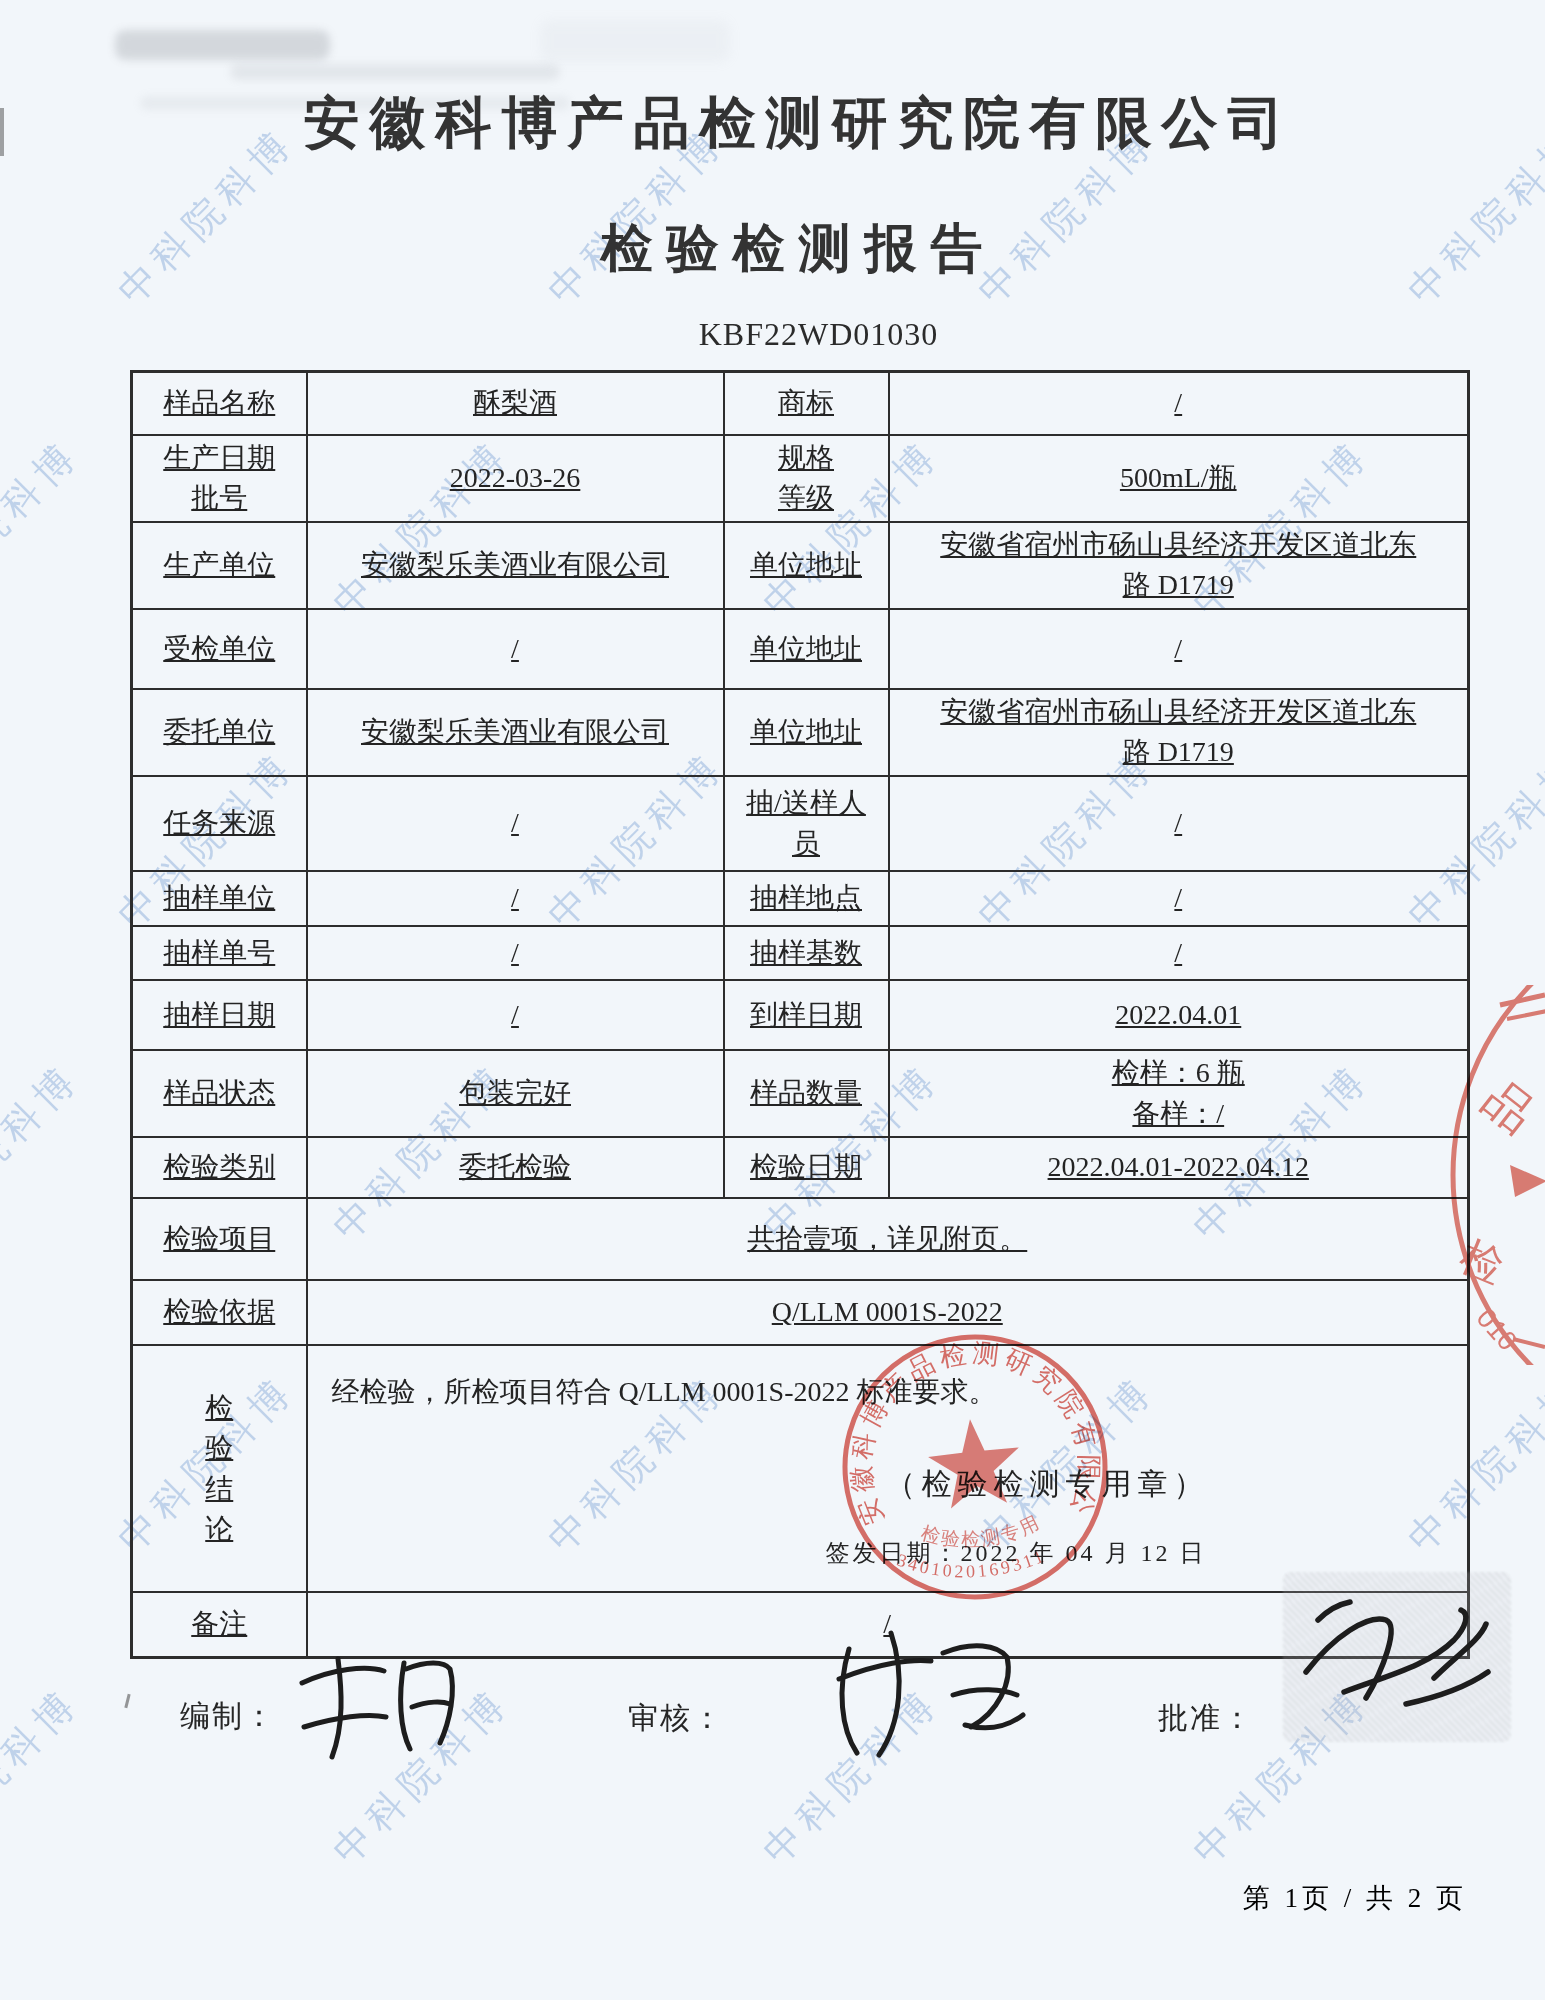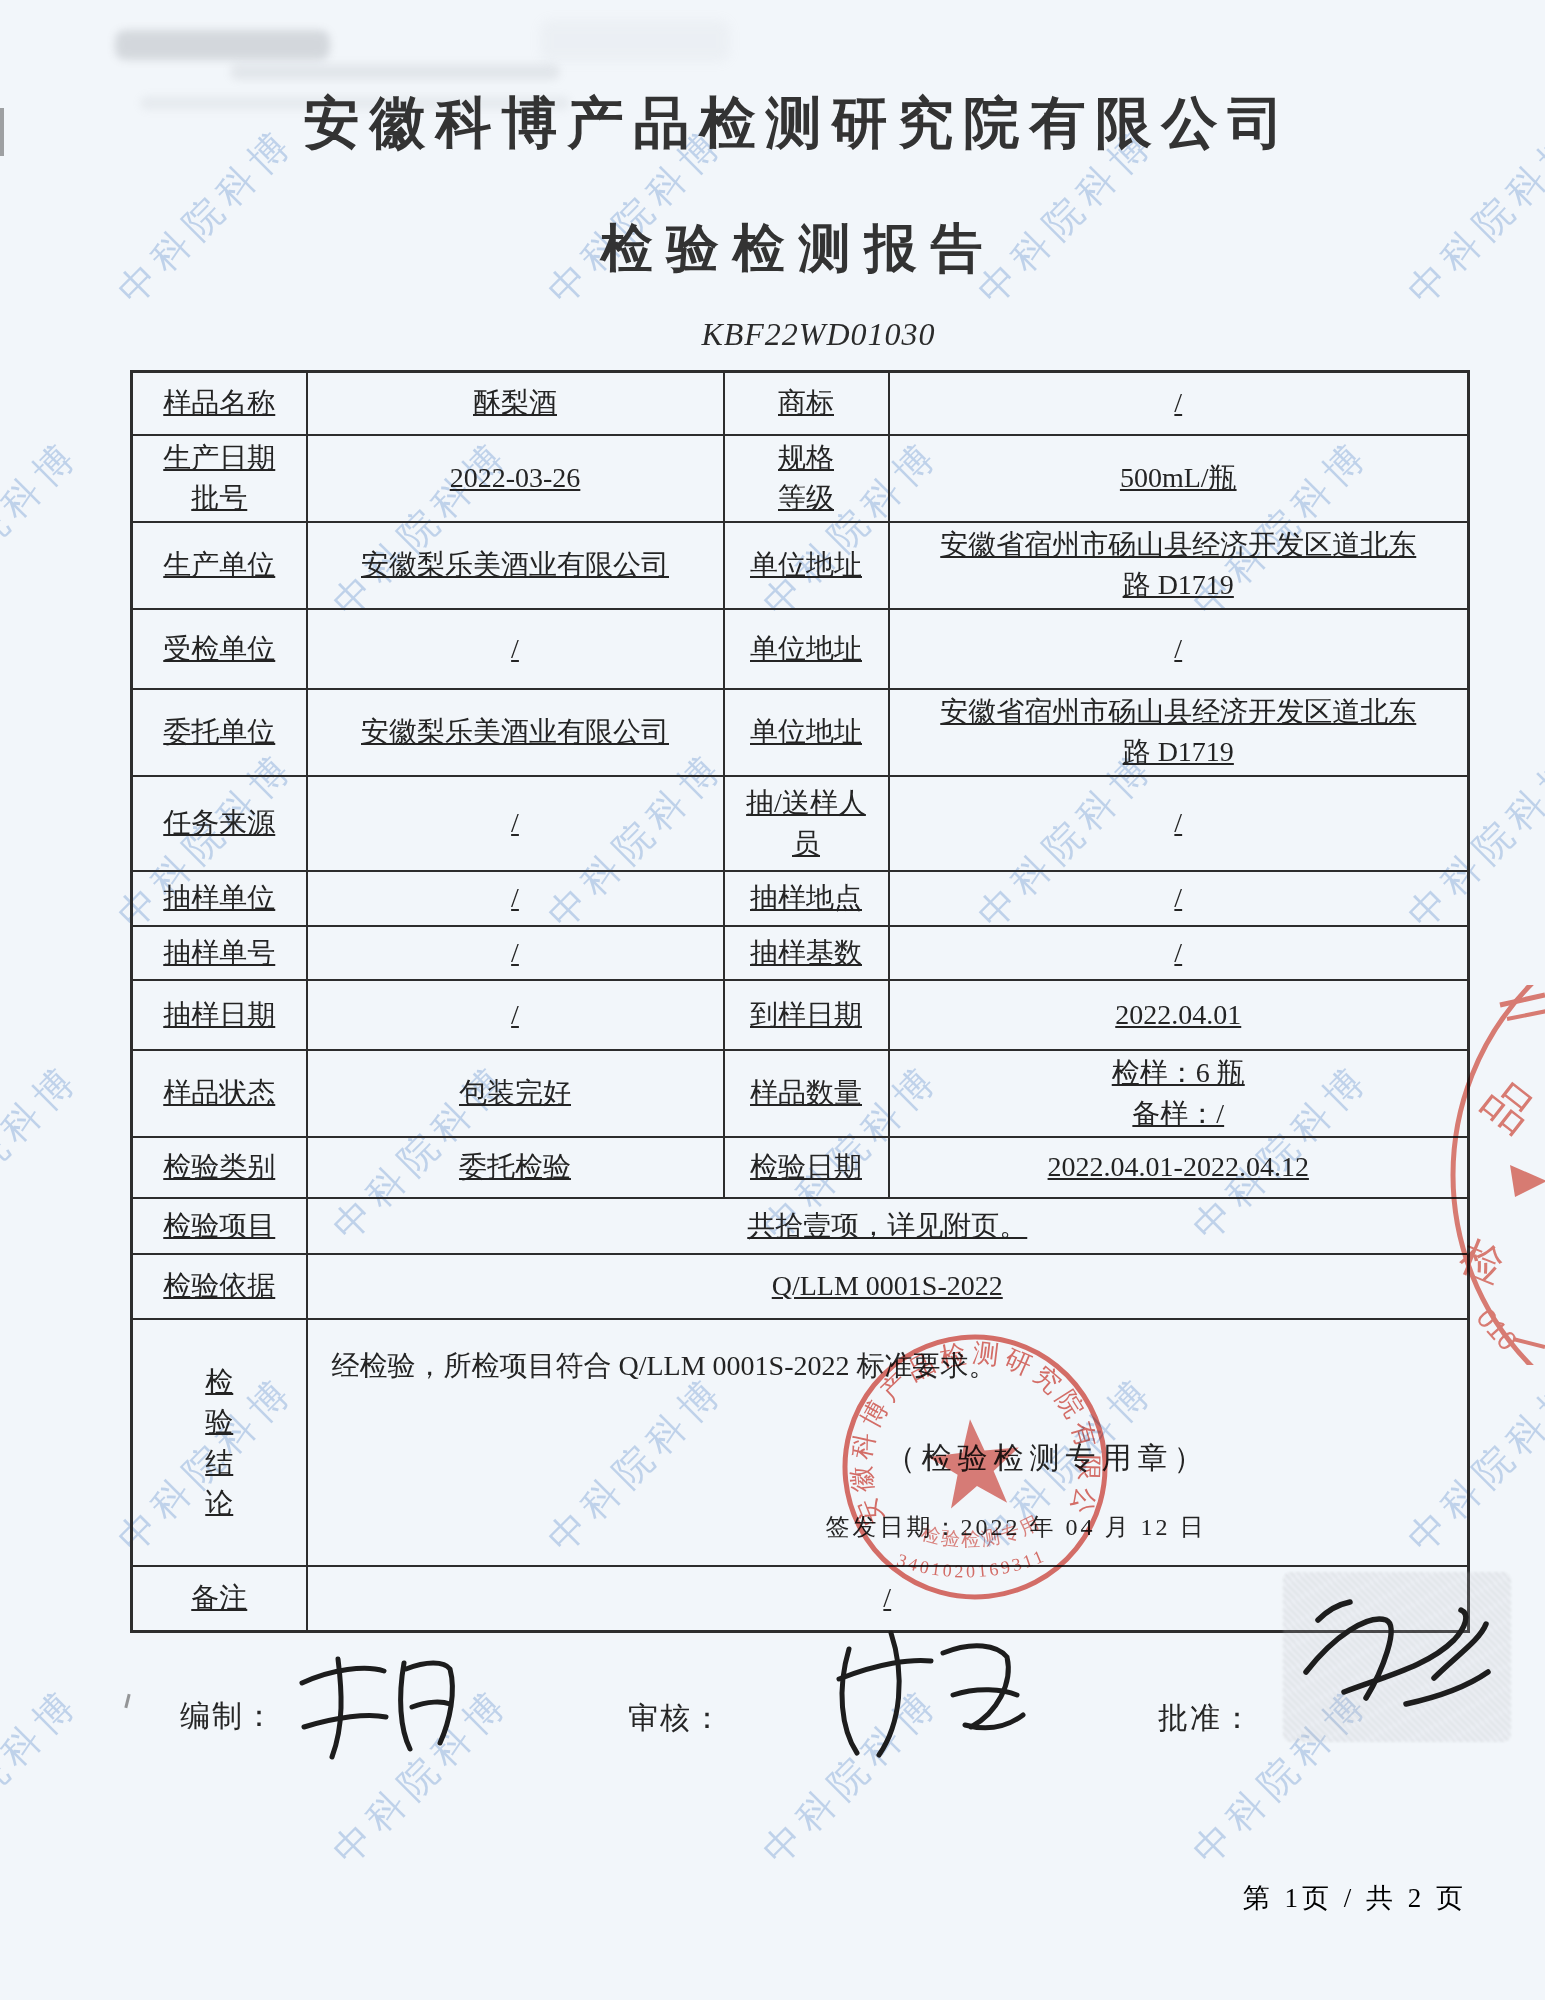--- a/index.html
+++ b/index.html
@@ -29,37 +29,37 @@
   
   #header{position:absolute;left:130px;top:0;width:1337px;text-align:center;z-index:2;}
   #company-title{
     margin-top:86px;font-family:"Liberation Sans","DejaVu Sans",sans-serif;
     font-weight:700;font-size:56px;letter-spacing:10px;color:#333;
   }
   #report-title{
     margin-top:52px;font-family:"Liberation Sans","DejaVu Sans",sans-serif;
     font-weight:700;font-size:52px;letter-spacing:14px;color:#333;
   }
-  #report-no{margin-top:32px;font-size:32px;letter-spacing:1px;color:#2b2b2b;padding-left:40px;font-style:italic;}
+  #report-no{margin-top:32px;font-size:32px;letter-spacing:1px;color:#2b2b2b;padding-left:40px;}
   
   #report-table{
     position:absolute;left:130px;top:370px;width:1337px;z-index:2;
     border-collapse:collapse;table-layout:fixed;text-decoration:underline;
   }
   #report-table td{
     border:2px solid #2d2d2d;text-align:center;vertical-align:middle;
     font-size:28px;line-height:1.45;padding:2px 8px;overflow:hidden;
     white-space:pre-line;
   }
   #report-table{border:3px solid #2d2d2d;}
   td.addr{font-size:27px;line-height:1.55;}
   td.left-al{text-align:left;padding-left:16px;}
   tr.r1{height:63px;} tr.r2{height:87px;} tr.r3{height:80px;} tr.r4{height:80px;}
   tr.r5{height:80px;} tr.r6{height:95px;} tr.r7{height:55px;} tr.r8{height:54px;}
-  tr.r9{height:70px;} tr.r10{height:77px;} tr.r11{height:61px;} tr.r12{height:56px;}
+  tr.r9{height:70px;} tr.r10{height:77px;} tr.r11{height:61px;} tr.r12{height:82px;}
   tr.r13{height:65px;} tr.r14{height:247px;} tr.r15{height:65px;}
   td.vlabel{font-size:28px;line-height:56px;}
   td.concl-cell{position:relative;padding:0;}
   .concl-text{position:absolute;left:24px;top:26px;font-size:28px;white-space:nowrap;}
   .concl-seal-note{position:absolute;left:578px;top:116px;font-size:30px;letter-spacing:6px;white-space:nowrap;}
   .concl-issue{position:absolute;left:518px;top:190px;font-size:24px;letter-spacing:3px;white-space:nowrap;}
   
   #main-stamp{position:absolute;left:830px;top:1318px;z-index:3;mix-blend-mode:multiply;}
   #edge-stamp{position:absolute;left:1395px;top:985px;z-index:3;mix-blend-mode:multiply;}
   

